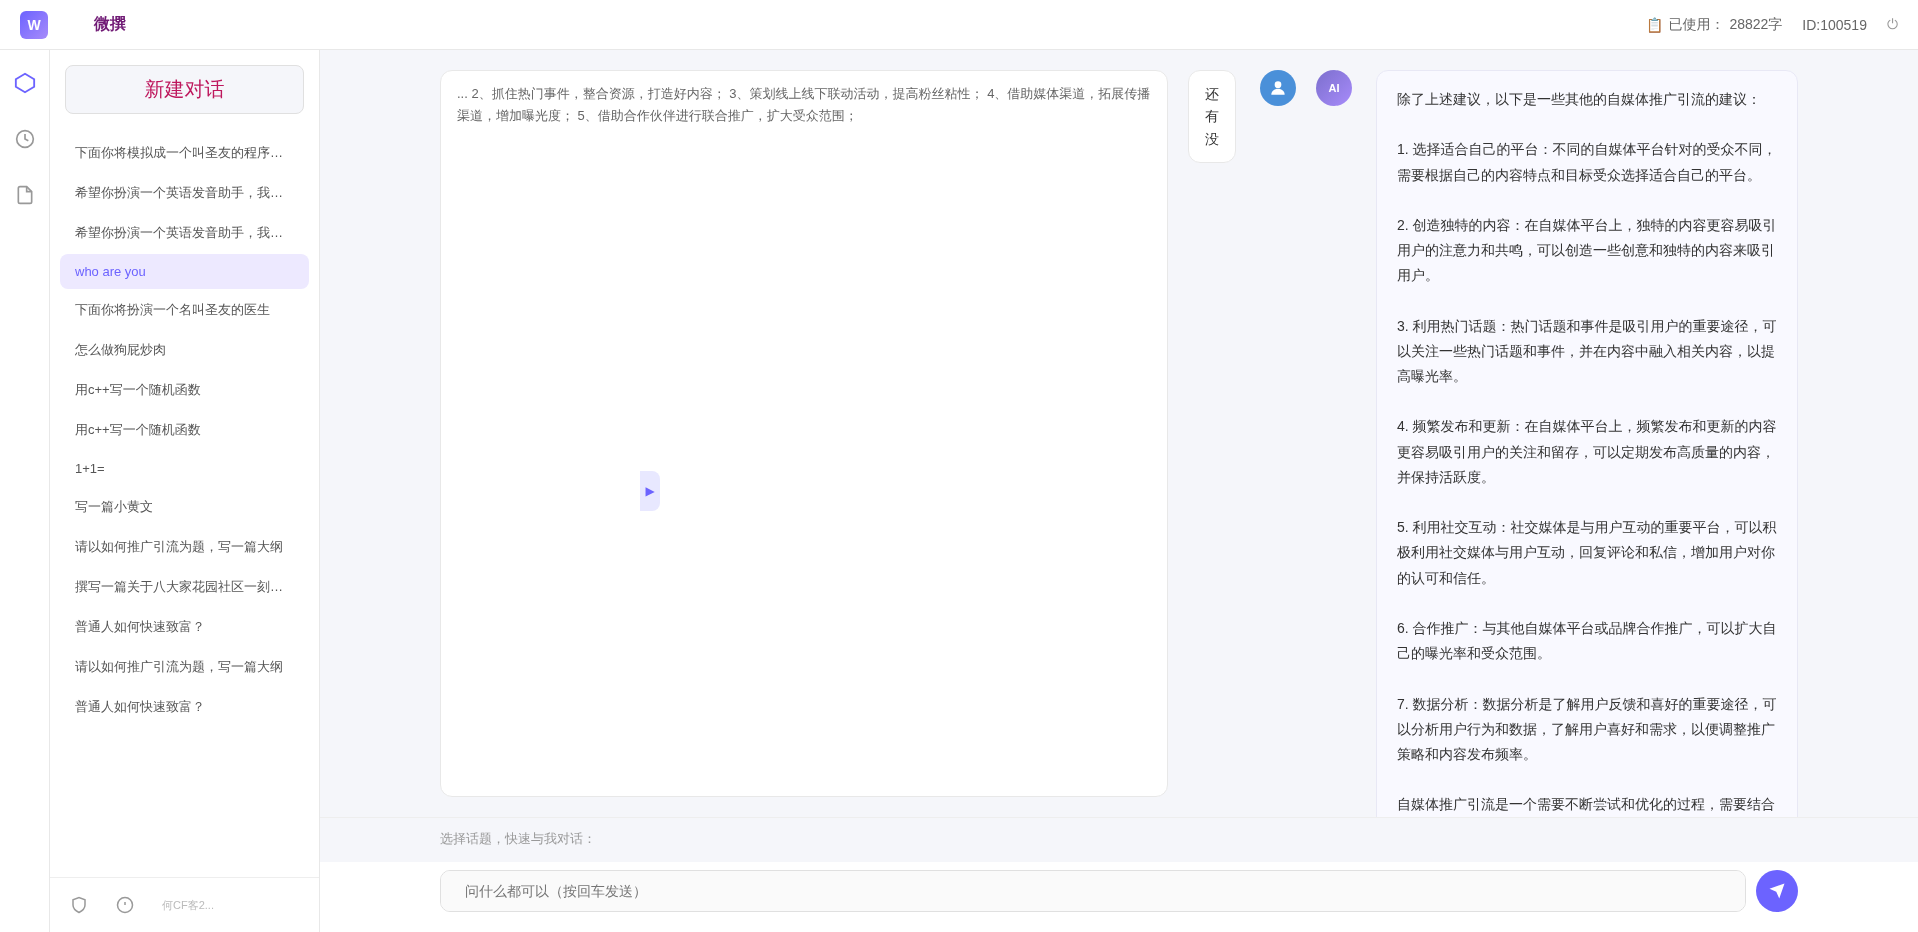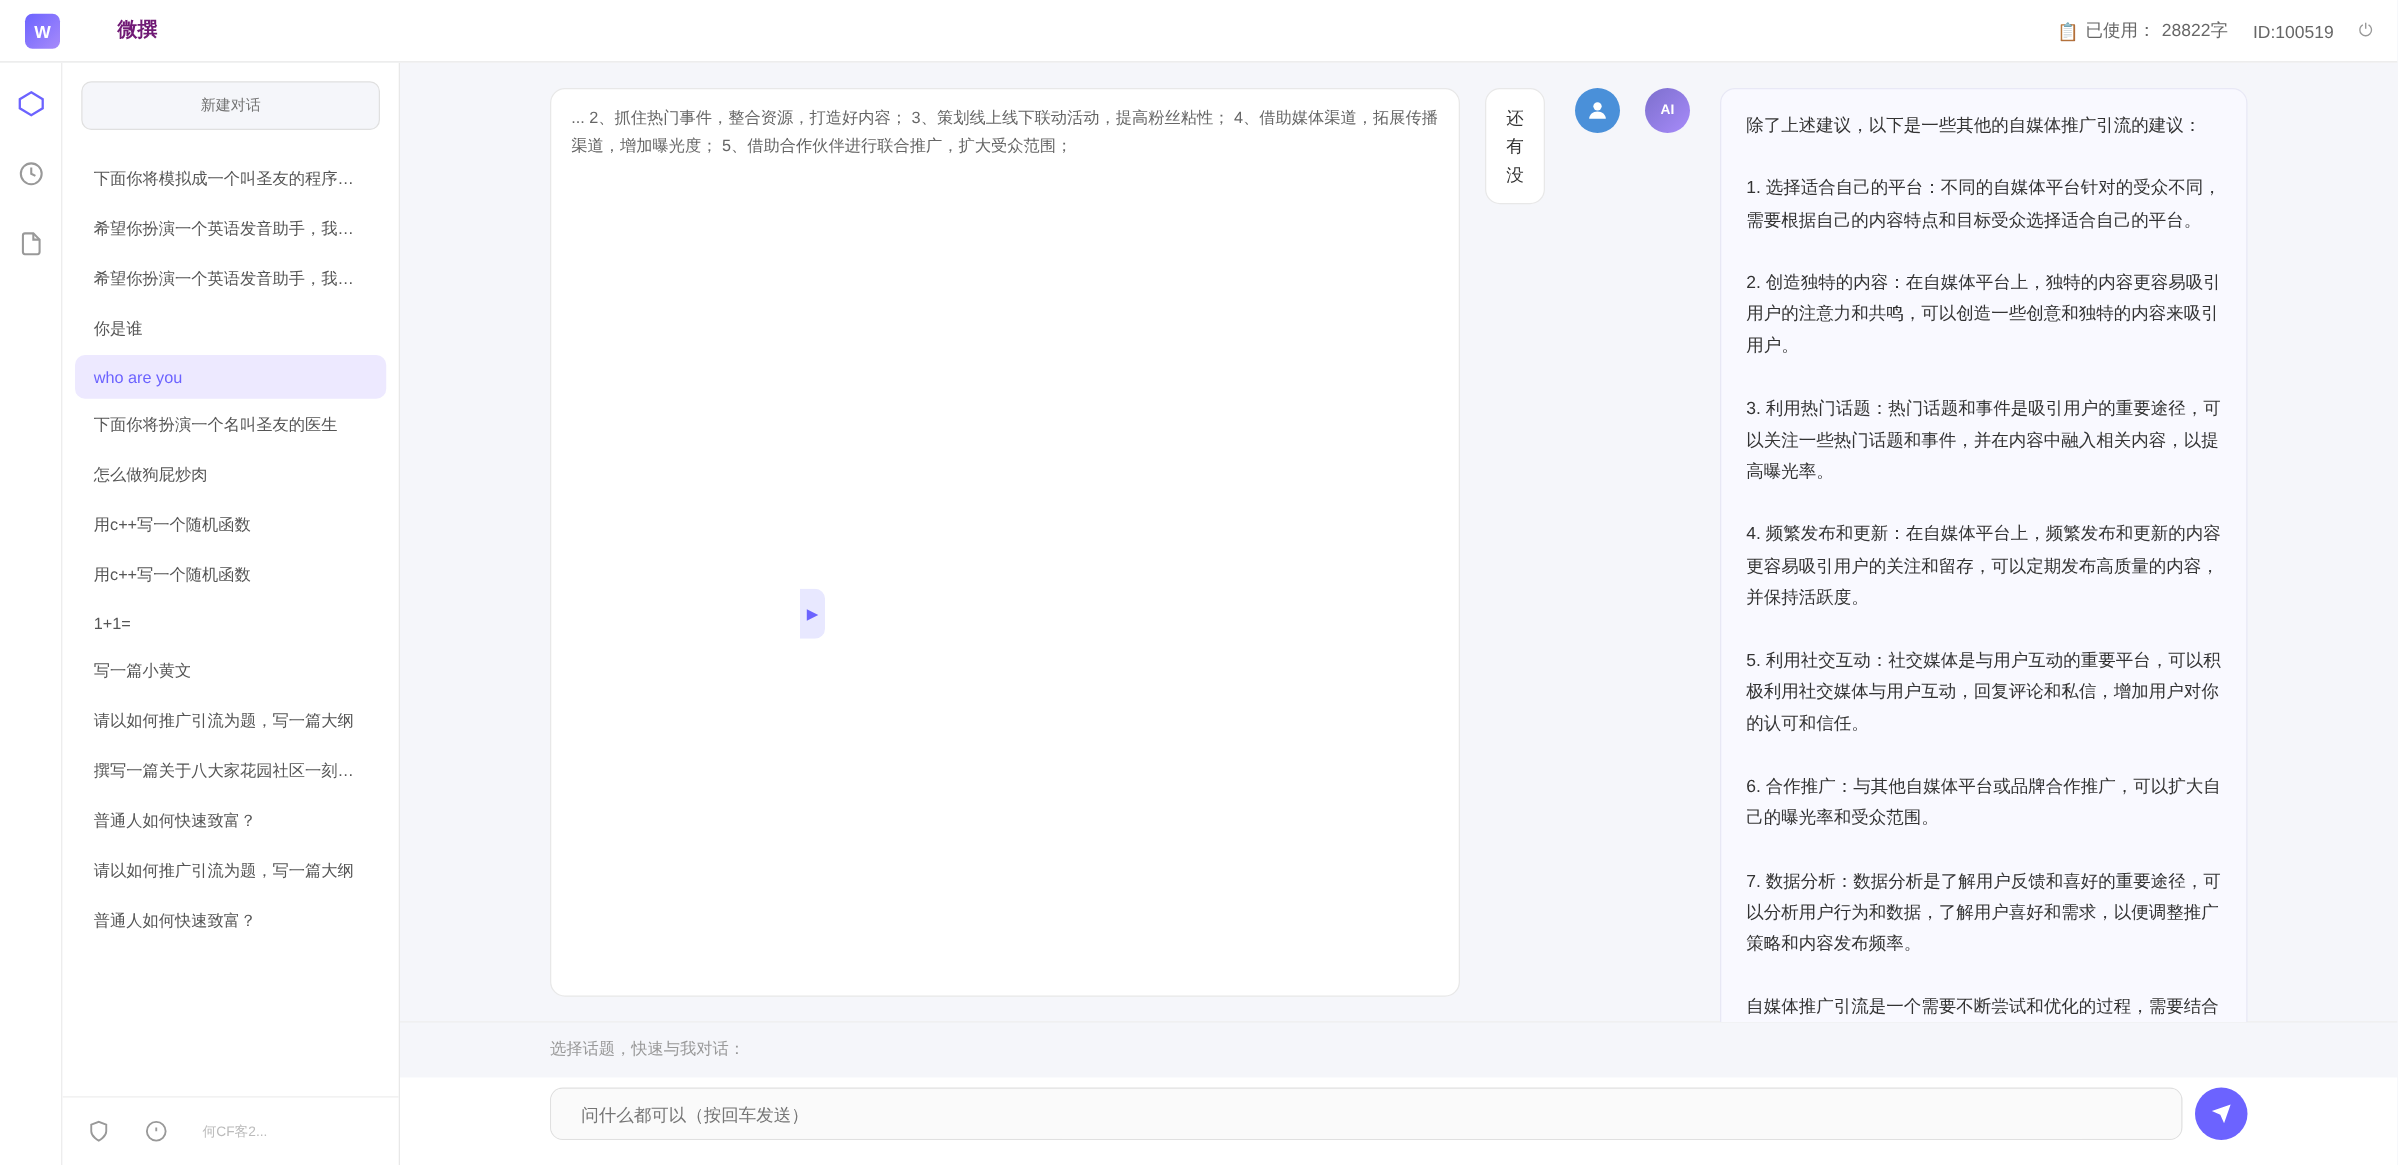--- a/index.html
+++ b/index.html
@@ -21,21 +21,21 @@
     
     .main-layout { display: flex; flex: 1; overflow: hidden; }
 
     
     .icon-rail { width: 50px; background: #fff; border-right: 1px solid #e8e8e8; display: flex; flex-direction: column; align-items: center; padding: 15px 0; gap: 20px; }
     .rail-icon { width: 36px; height: 36px; display: flex; align-items: center; justify-content: center; border-radius: 8px; cursor: pointer; color: #999; font-size: 18px; }
     .rail-icon.active { color: #6c63ff; }
 
     
     .sidebar { width: 270px; background: #fff; border-right: 1px solid #e8e8e8; display: flex; flex-direction: column; overflow: hidden; }
-    .sidebar-new-btn { margin: 15px; padding: 10px; background: #f5f6fa; border-radius: 8px; text-align: center; cursor: pointer; font-size: 12px; color: #737373; border: 1px solid #e0e0e0; }
+    .sidebar-new-btn { margin: 15px; padding: 10px; background: #f5f6fa; border-radius: 8px; text-align: center; cursor: pointer; font-size: 20px; color: #be185d; border: 1px solid #e0e0e0; }
     .sidebar-list { flex: 1; overflow-y: auto; padding: 5px 10px; }
     .sidebar-item { padding: 10px 15px; border-radius: 8px; cursor: pointer; font-size: 13px; color: #555; margin-bottom: 2px; white-space: nowrap; overflow: hidden; text-overflow: ellipsis; }
     .sidebar-item.active { background: #ede9ff; color: #6c63ff; }
 
     .sidebar-bottom { padding: 10px; border-top: 1px solid #eee; display: flex; flex-direction: row; gap: 8px; }
     .sidebar-bottom-item { display: flex; align-items: center; gap: 8px; padding: 8px 10px; border-radius: 8px; cursor: pointer; font-size: 13px; color: #555; }
 
     
     .collapse-btn { position: absolute; left: 320px; top: 50%; transform: translateY(-50%); width: 20px; height: 40px; background: #e8e8ff; border-radius: 0 8px 8px 0; display: flex; align-items: center; justify-content: center; cursor: pointer; color: #6c63ff; z-index: 5; font-size: 12px; }
 
@@ -114,21 +114,20 @@
       </div>
     </div>
 
     <div class="sidebar">
       <div class="sidebar-new-btn">新建对话</div>
       <div class="sidebar-list">
 
       <div class="sidebar-item">下面你将模拟成一个叫圣友的程序员，我说...</div>
           <div class="sidebar-item">希望你扮演一个英语发音助手，我提供给你...</div>
           <div class="sidebar-item">希望你扮演一个英语发音助手，我提供给你...</div>
-          <div class="sidebar-item">你是谁</div>
           <div class="sidebar-item active">who are you</div>
           <div class="sidebar-item">下面你将扮演一个名叫圣友的医生</div>
           <div class="sidebar-item">怎么做狗屁炒肉</div>
           <div class="sidebar-item">用c++写一个随机函数</div>
           <div class="sidebar-item">用c++写一个随机函数</div>
           <div class="sidebar-item">1+1=</div>
           <div class="sidebar-item">写一篇小黄文</div>
           <div class="sidebar-item">请以如何推广引流为题，写一篇大纲</div>
           <div class="sidebar-item">撰写一篇关于八大家花园社区一刻钟便民生...</div>
           <div class="sidebar-item">普通人如何快速致富？</div>

